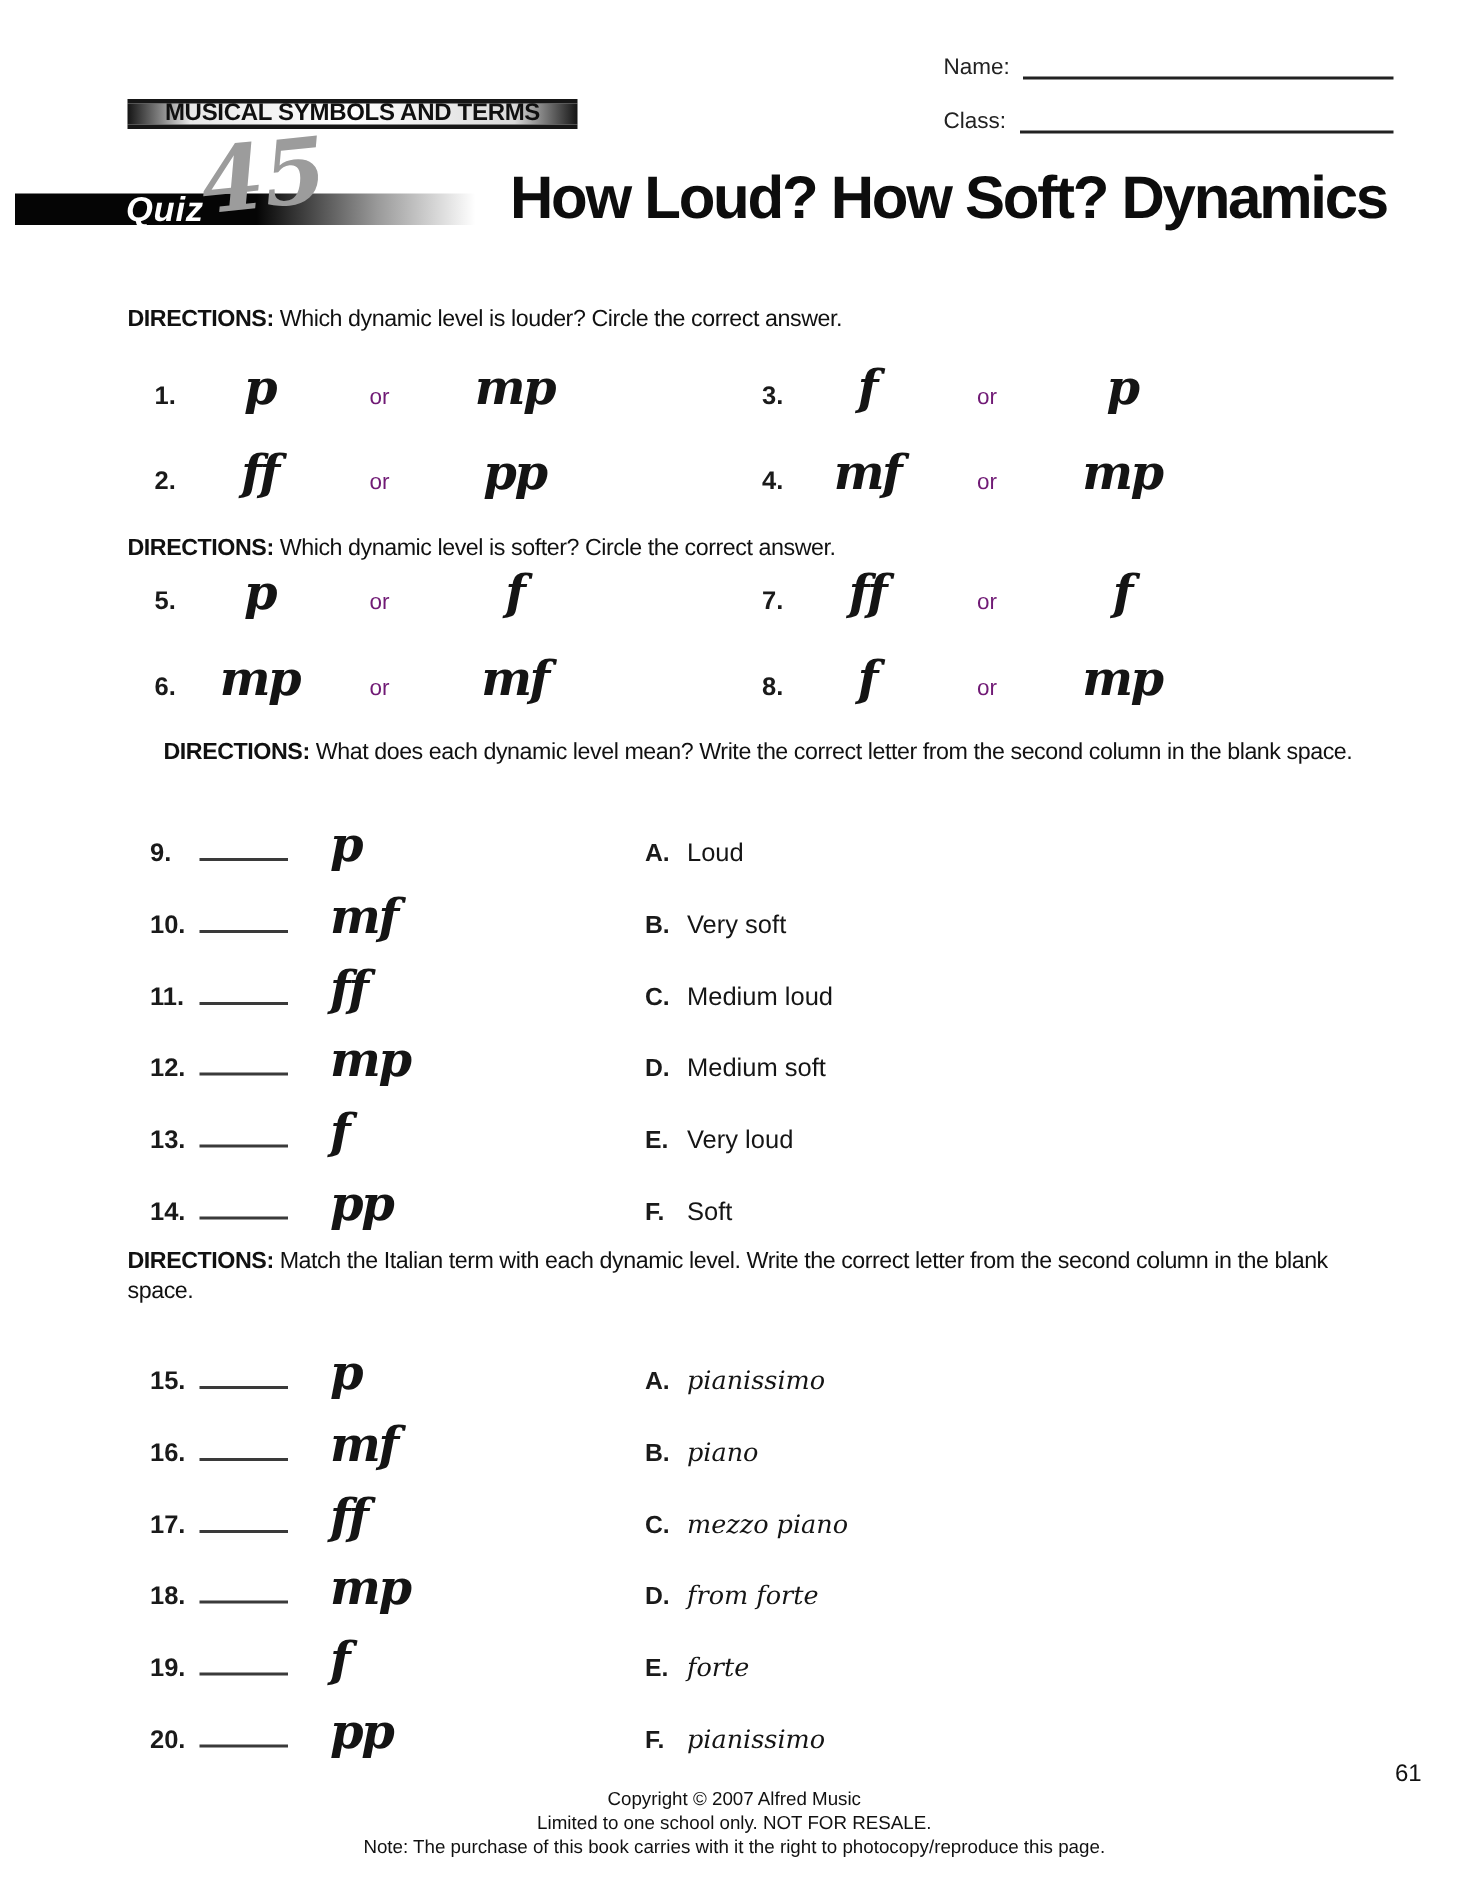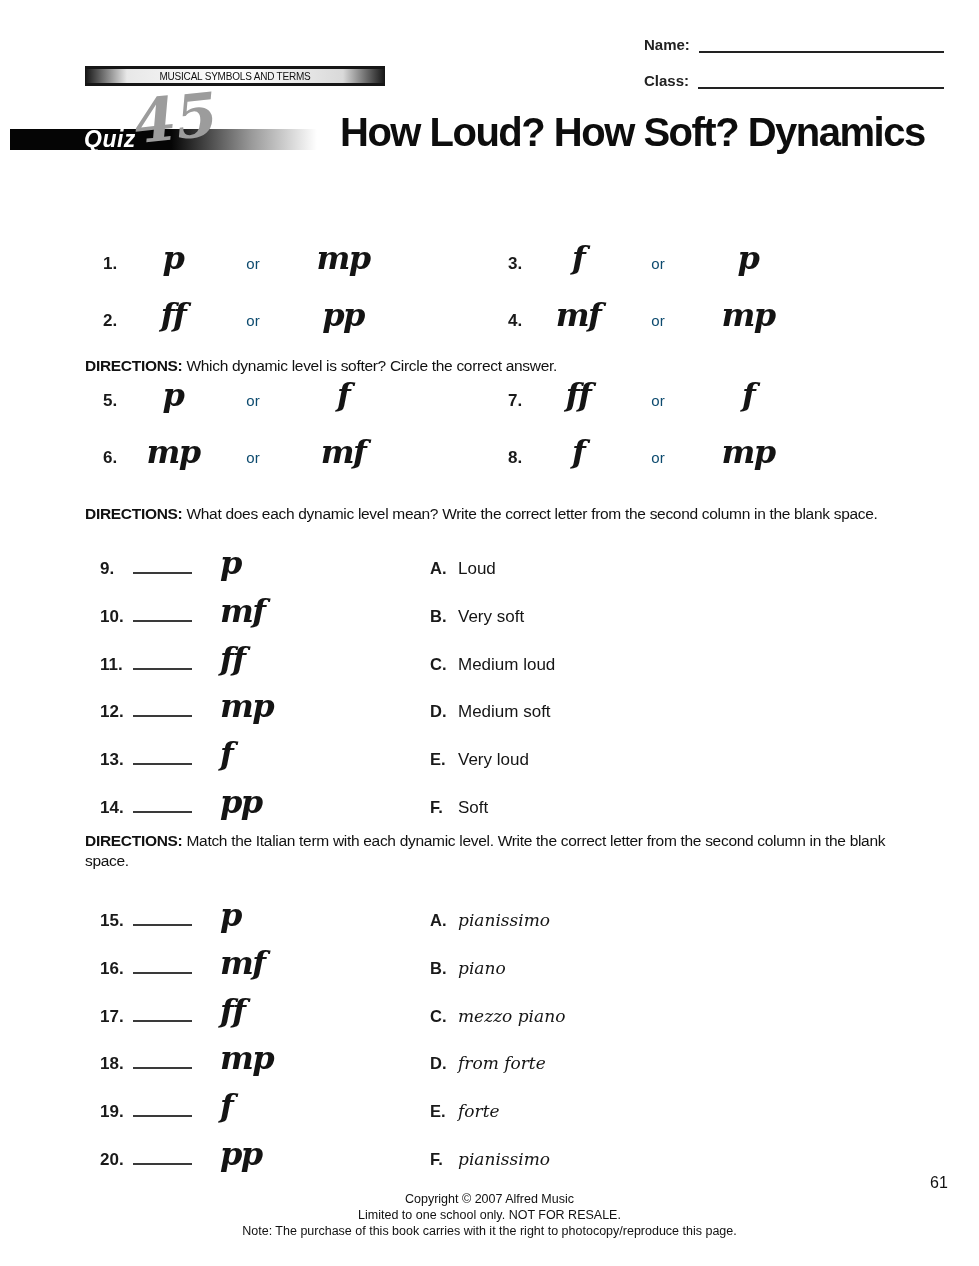--- a/index.html
+++ b/index.html
@@ -4,34 +4,34 @@
 <style>
   * { margin:0; padding:0; box-sizing:border-box; }
   html,body { background:#fff; }
   .page {
     position:relative; width:979px; height:1266px; background:#ffffff;
     font-family:"Liberation Sans", sans-serif; color:#1a1a1a; overflow:hidden;
     margin:0 auto;
   }
 
   
-  .field-row { position:absolute; left:644px; width:300px; display:flex; align-items:flex-end;font-weight:bold; }
+  .field-row { position:absolute; left:629px; width:300px; display:flex; align-items:flex-end; }
   .field-row .f-label { font-size:15px; color:#222; padding-right:9px; line-height:17px; }
   .field-row .f-line { flex:1; border-bottom:2px solid #222; height:17px; }
   .field-row.name { top:36px; }
   .field-row.class { top:72px; }
 
   
   .series-banner {
     position:absolute; left:85px; top:66px; width:300px; height:20px;
     background:linear-gradient(90deg,#141414 0%,#e8e8e8 14%,#ffffff 50%,#d9d9d9 86%,#141414 100%);
     border-top:3px solid #161616; border-bottom:3px solid #161616;
     display:flex; align-items:center; justify-content:center;
   }
-  .series-banner span { font-size:10px; font-weight:normal; letter-spacing:-0.2px; color:#101010; white-space:nowrap; }
+  .series-banner span { font-size:16px; font-weight:bold; letter-spacing:-0.2px; color:#101010; white-space:nowrap; }
 
   
   .quiz-bar {
     position:absolute; left:10px; top:129px; width:310px; height:21px;
     background:linear-gradient(90deg,#050505 0%,#050505 52%,#9a9a9a 78%,#ffffff 99%);
   }
   .quiz-word {
     position:absolute; left:84px; top:127px; z-index:4;
     font-size:23px; font-weight:bold; font-style:italic; color:#ffffff; letter-spacing:0.5px; line-height:24px;
   }
@@ -42,33 +42,33 @@
   }
   .page-title {
     position:absolute; left:308px; top:110px;
     font-size:40px; font-weight:bold; letter-spacing:-1.5px; color:#0d0d0d; white-space:nowrap;margin-left:32px;
   }
 
   
   .directions { position:absolute; left:85px; width:808px; font-size:15.5px; line-height:20px; color:#111; letter-spacing:-0.3px; }
   .directions .dir-label { font-weight:bold; }
   .directions.one-line { white-space:nowrap; }
-  .dir-1 { top:203px; } .dir-2 { top:356px; } .dir-3 { top:504px; } .dir-4 { top:831px; }
+  .dir-1 { top:203px; } .dir-2 { top:356px; } .dir-3 { top:492px;margin-left:24px; } .dir-4 { top:831px; }
 
   
   .circle-grid {
     position:absolute; left:103px; width:790px;
     display:grid; grid-template-columns:405px 1fr; grid-template-rows:57px 57px; grid-auto-flow:column;
   }
   .grid-1 { top:240px; } .grid-2 { top:377px; }
   .circle-item { display:flex; align-items:baseline; padding-top:2px; }
   .circle-item > span { line-height:1; }
   .q-num  { width:30px; font-size:17px; font-weight:bold; }
   .q-sym1 { width:80px; text-align:center; }
-  .q-or   { width:80px; text-align:center; font-size:15px; color:#0c4a6e; }
+  .q-or   { width:80px; text-align:center; font-size:15px; color:#701a75; }
   .q-sym2 { width:100px; text-align:center; }
 
   .dyn {
     font-family:"DejaVu Serif", serif; font-style:italic; font-weight:bold;
     font-size:32px; letter-spacing:-0.05em; color:#141414;
   }
 
   
   .match-grid { position:absolute; left:100px; width:800px; display:grid; grid-template-rows:repeat(6,47.8px); }
   .grid-3 { top:543px; } .grid-4 { top:895px; }
@@ -101,20 +101,21 @@
 
   <div class="series-banner">
     <span>MUSICAL SYMBOLS AND TERMS</span>
   </div>
 
   <div class="quiz-bar"></div>
   <div class="quiz-word">Quiz</div>
   <div class="quiz-number">45</div>
   <h1 class="page-title">How Loud? How Soft? Dynamics</h1>
 
+  <p class="directions dir-1 one-line"><span class="dir-label">DIRECTIONS:</span> <span>Which dynamic level is louder? Circle the correct answer.</span></p>
   <div class="circle-grid grid-1">
     <div class="circle-item">
       <span class="q-num">1.</span>
       <span class="q-sym1 dyn">p</span>
       <span class="q-or">or</span>
       <span class="q-sym2 dyn">mp</span>
     </div>
     <div class="circle-item">
       <span class="q-num">2.</span>
       <span class="q-sym1 dyn">ff</span>

